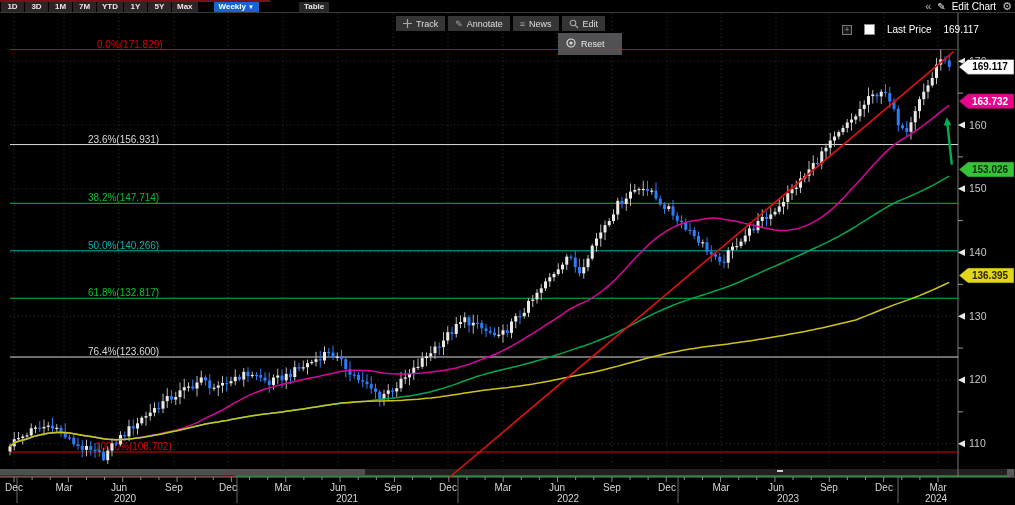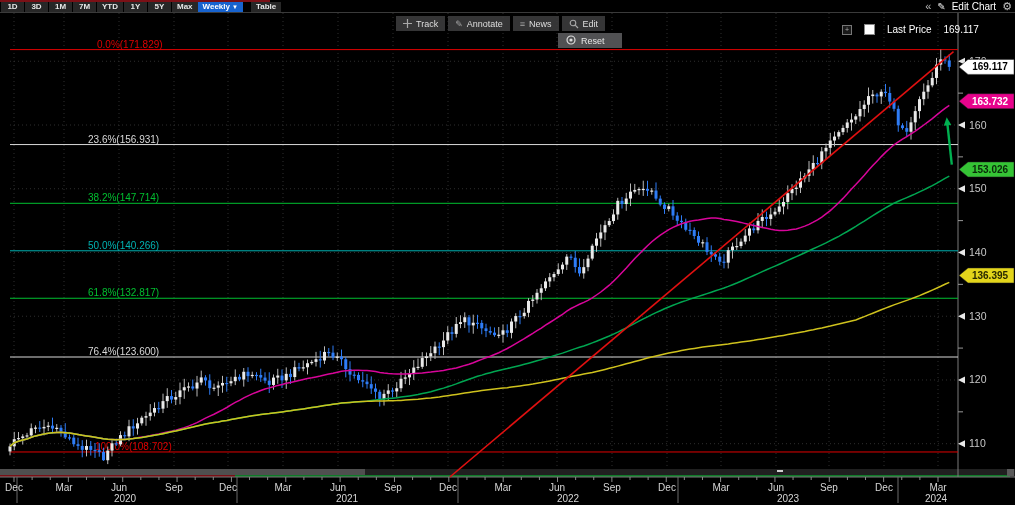--- a/index.html
+++ b/index.html
@@ -2,39 +2,39 @@
 <html><head>
 <meta charset="utf-8">
 <style>
   html,body{margin:0;padding:0;background:#000;}
   #stage{position:relative;width:1015px;height:505px;background:#000;overflow:hidden;
          font-family:"Liberation Sans",sans-serif;-webkit-font-smoothing:antialiased;}
   #chart{position:absolute;left:0;top:0;z-index:1;}
   svg text{font-family:"Liberation Sans",sans-serif;}
   .top-red{position:absolute;left:0;top:0;width:270px;height:2px;background:#7a1016;z-index:4;}
   
-  #topbar{position:absolute;left:1px;top:2px;z-index:3;display:flex;gap:0;align-items:center;}
+  #topbar{position:absolute;left:1px;top:2px;z-index:3;display:flex;gap:16px;align-items:center;}
   .pbtn{display:inline-block;height:10px;line-height:10px;font-size:8px;font-weight:bold;
         color:#e6e6e6;background:#272727;text-align:center;padding:0 5px;min-width:13px;cursor:default;}
   .pbtn.active{background:#1763cf;color:#fff;}
   .pbtn .arrow{font-size:6px;margin-left:2px;}
   .tbl-gap{width:8px;}
   #editbar{position:absolute;top:1px;right:3px;z-index:3;display:flex;gap:6px;align-items:center;
            color:#ddd;font-size:10px;height:11px;line-height:11px;}
   #editbar .chev{color:#bbb;font-size:11px;}
   #editbar .pencil{color:#e8e8e8;font-size:10px;}
   #editbar .gear{color:#c0c0c0;font-size:11px;}
   #editbar .lbl{color:#fff;}
   
   #ctoolbar{position:absolute;left:396px;top:16px;z-index:3;display:flex;gap:3px;}
   .cbtn{background:rgba(62,62,64,.85);color:#dedede;font-size:9px;height:15px;
         display:flex;align-items:center;gap:4px;padding:0 7px;cursor:default;}
   .cbtn .ic{color:#a8a8a8;font-size:9px;display:flex;align-items:center;}
   #resetbtn{position:absolute;left:558px;top:33px;width:64px;z-index:3;
-        background:rgba(88,88,90,.92);color:#e6e6e6;font-size:9px;height:15px;
+        background:rgba(88,88,90,.92);color:#e6e6e6;font-size:9px;height:22px;
         display:flex;align-items:center;gap:5px;padding:0 0 0 8px;box-sizing:border-box;}
   
   #legend{position:absolute;left:842px;top:24px;z-index:3;display:flex;align-items:center;gap:12px;
           color:#fff;font-size:10px;}
   #legend .expander{width:8px;height:8px;border:1px solid #777;color:#aaa;font-size:7px;
           line-height:7px;text-align:center;background:#1a1a1a;}
   #legend .swatch{width:9px;height:9px;background:#fff;border:1px solid #888;}
 </style>
 </head>
 <body>

